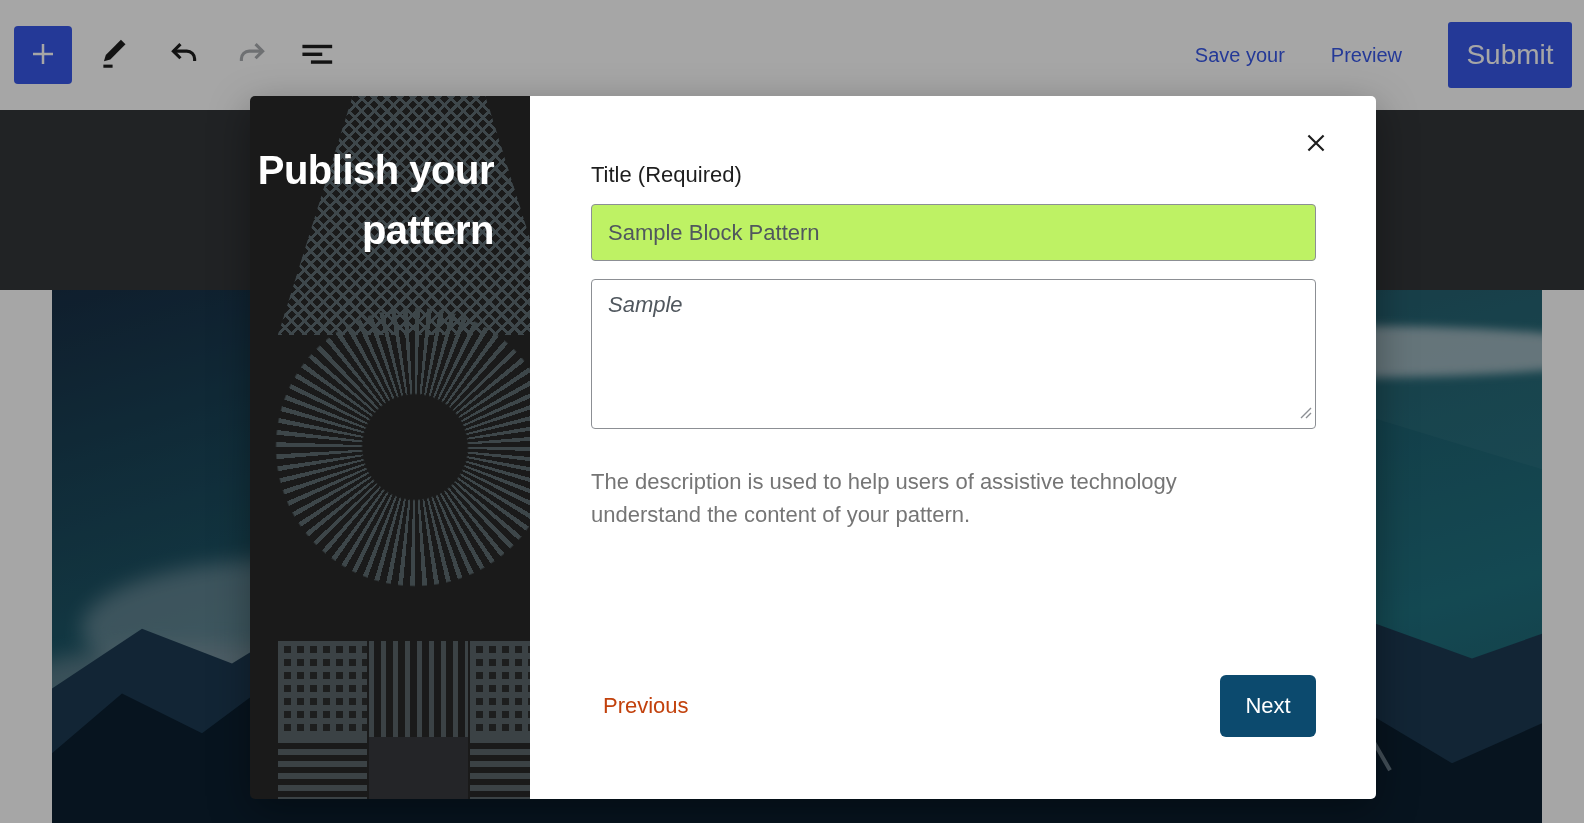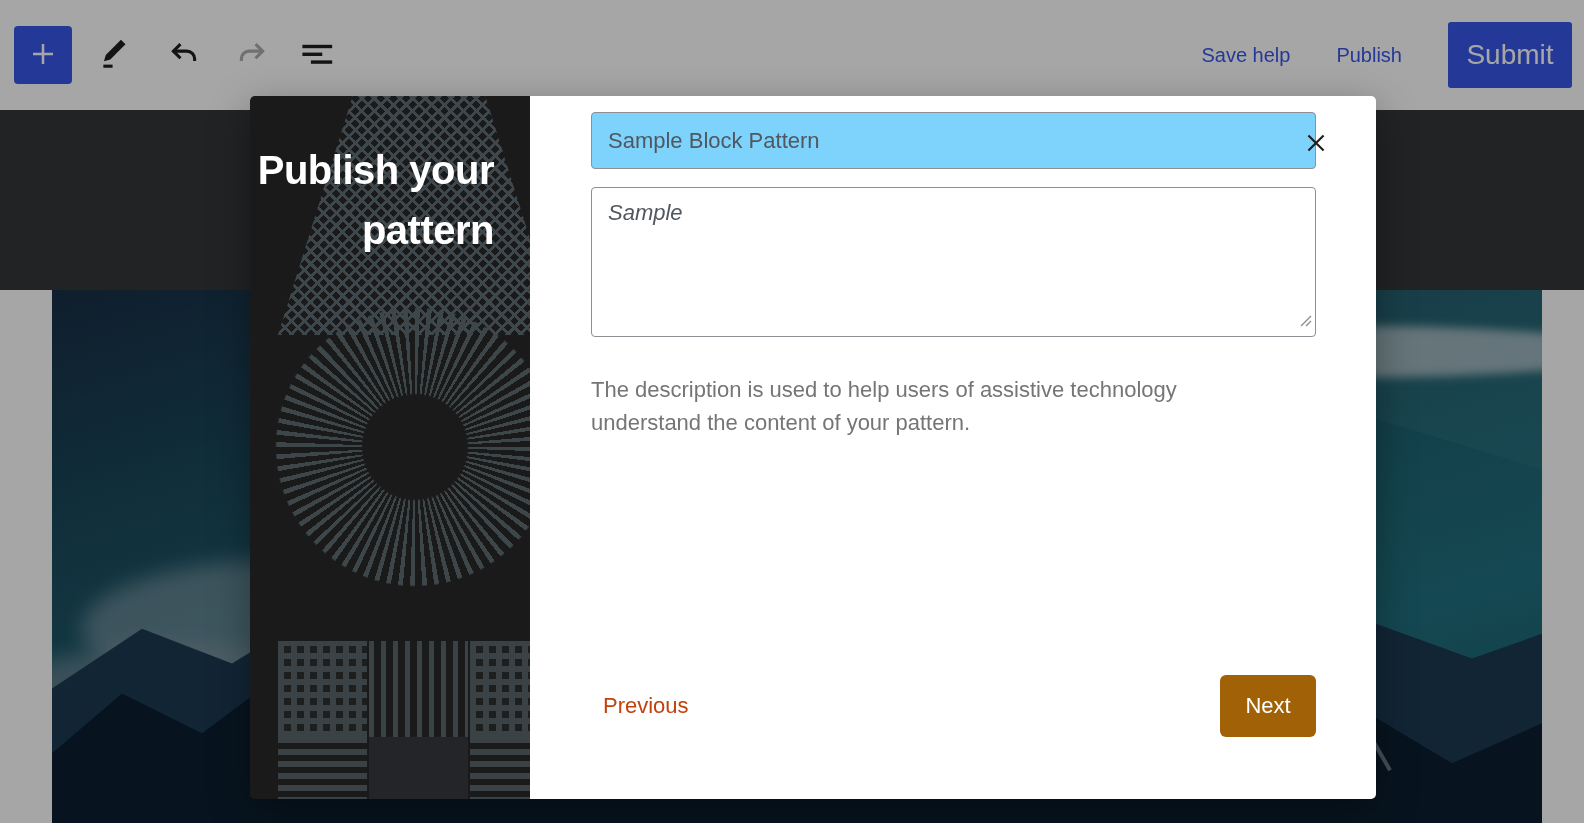--- a/index.html
+++ b/index.html
@@ -62,32 +62,32 @@
                color:#fff;font-size:40px;font-weight:700;line-height:60px;letter-spacing:-0.5px;}
 
   
   .close-btn{position:absolute;top:34px;right:46px;width:28px;height:28px;border:none;
              background:transparent;cursor:pointer;padding:0;}
   .field-label{display:block;color:#1e1e1e;font-size:22px;}
   .label-title{margin-top:66px;}
   .label-desc{margin-top:40px;}
   .text-input{margin-top:16px;width:100%;height:57px;box-sizing:border-box;
               border:1px solid #8c8f94;border-radius:4px;padding:0 16px;font-size:22px;
-              color:#50575e;font-family:inherit;background:#7dd3fc;}
+              color:#50575e;font-family:inherit;background:#bef264;}
   .textarea-wrap{position:relative;margin-top:18px;}
   .text-area{width:100%;height:150px;box-sizing:border-box;border:1px solid #8c8f94;
              border-radius:4px;padding:12px 16px;font-size:22px;color:#50575e;
              font-family:inherit;resize:none;background:#fff;display:block;font-style:italic;}
   .resize-handle{position:absolute;right:4px;bottom:6px;}
   .help-text{margin-top:36px;max-width:640px;color:#757575;font-size:22px;line-height:33px;}
   .modal-footer{position:absolute;left:61px;right:60px;bottom:62px;display:flex;
                 align-items:center;justify-content:space-between;}
   .prev-btn{background:none;border:none;color:#c2410c;font-size:22px;font-family:inherit;
             cursor:pointer;padding:0 12px;}
-  .next-btn{width:96px;height:62px;background:#a16207;color:#fff;border:none;border-radius:6px;
+  .next-btn{width:96px;height:62px;background:#0c4a6e;color:#fff;border:none;border-radius:6px;
             font-size:22px;font-family:inherit;cursor:pointer;}
 </style>
 </head>
 <body>
 
 <div class="stage">
 
   <div class="toolbar">
     <button class="add-btn">
       <span>
@@ -124,22 +124,22 @@
       <span>
         <svg width="34" height="34" viewBox="0 0 24 24" fill="#1e1e1e">
           <rect x="1" y="5.5" width="21" height="2.4"></rect>
           <rect x="1" y="11" width="14" height="2.4"></rect>
           <rect x="7" y="16.5" width="15" height="2.4"></rect>
         </svg>
       </span>
     </button>
 
     <div class="tb-right">
-      <button class="tb-link">Save help</button>
-      <button class="tb-link">Publish</button>
+      <button class="tb-link">Save your</button>
+      <button class="tb-link">Preview</button>
       <button class="submit-btn">Submit</button>
     </div>
   </div>
 
   <div class="site-header"></div>
 
   <div class="cover">
     <svg viewBox="0 0 1490 535" preserveAspectRatio="none">
       <defs>
         <linearGradient id="sky" x1="0" y1="0" x2="0.85" y2="1">
@@ -210,20 +210,21 @@
 
     <div class="modal-body">
       <button class="close-btn">
         <span>
           <svg width="26" height="26" viewBox="0 0 24 24" fill="none" stroke="#1e1e1e" stroke-width="2">
             <path d="M5 5l14 14M19 5L5 19"></path>
           </svg>
         </span>
       </button>
 
+      <label class="field-label label-title">Title (Required)</label>
       <input class="text-input" type="text" value="Sample Block Pattern" style="">
 
       <div class="textarea-wrap">
         <textarea class="text-area" style="">Sample</textarea>
         <span class="resize-handle">
           <svg width="14" height="14" viewBox="0 0 14 14" stroke="#8c8f94" stroke-width="1.4">
             <path d="M3 13L13 3M8 13l5-5"></path>
           </svg>
         </span>
       </div>

